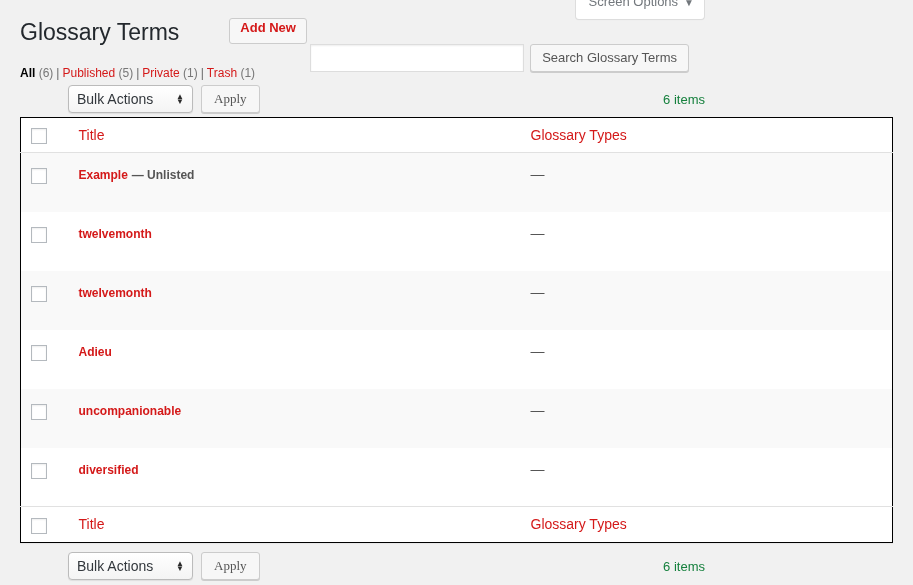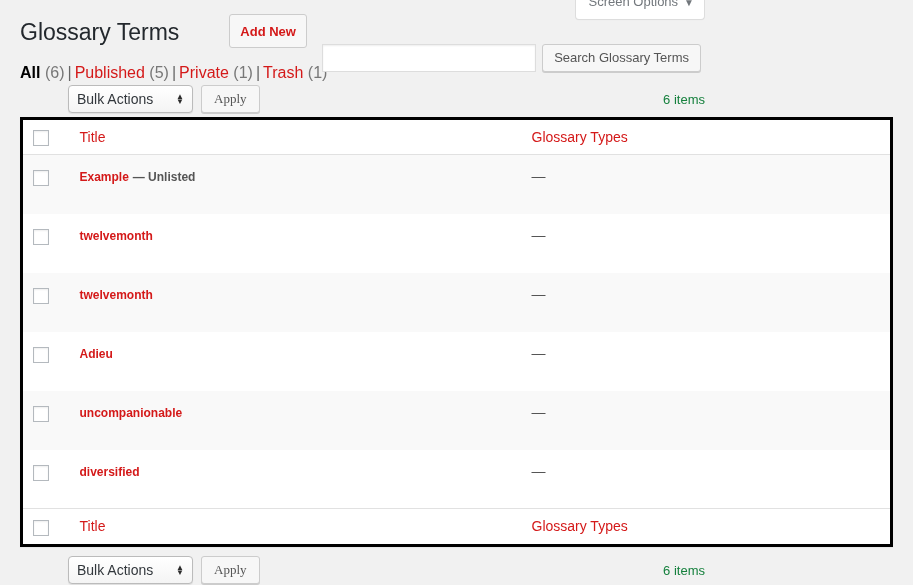--- a/index.html
+++ b/index.html
@@ -47,53 +47,53 @@
     font-weight: 400;
     line-height: 29px;
     margin: 0;
     padding: 9px 0 4px 0;
     color: #23282d;
   }
   .page-title-action {
     margin-left: 14px;
     margin-top: 2px;
     display: inline-block;
-    padding: 8px 10px 5px;
+    padding: 0 10px 5px;
     font-size: 13px;
     font-weight: bold;
     line-height: 1.4;
     color: #d41919;
     background: #f7f7f7;
     border: 1px solid #ccc;
     border-radius: 3px;
     text-decoration: none;
     cursor: pointer;
   }
 
   
   .subsubsub {
     list-style: none;
     margin: 10px 0 0 0;
     padding: 0;
-    font-size: 16px;
+    font-size: 12px;
     color: #555;
     line-height: 20px;
     float: left;
   }
   .subsubsub li { display: inline-block; margin: 0; padding: 0; white-space: nowrap; }
   .subsubsub a { color: #d41919; text-decoration: none; cursor: pointer; }
   .subsubsub a.current { color: #000; font-weight: 600; }
   .subsubsub .count { color: #777; font-weight: 400; }
   .subsubsub .sep { color: #666; padding: 0 3px; }
 
   
   .search-box {
     position: absolute;
     top: 44px;
-    right: 24px;
+    right: 36px;
     display: flex;
     align-items: center;
   }
   .search-box input[type=search] {
     width: 214px;
     height: 28px;
     padding: 3px 8px;
     font-size: 14px;
     font-family: "Liberation Sans", sans-serif;
     color: #32373c;
@@ -181,21 +181,21 @@
     color: #555;
   }
   .displaying-num { color: #15803d; }
 
   
   table.wp-list-table {
     width: 873px;
     border-collapse: collapse;
     clear: both;
     background: #0c4a6e;
-    border: 3px solid #000000;
+    border: 1px solid #000000;
     box-shadow: 0 1px 1px rgba(0,0,0,.04);
     table-layout: fixed;
   }
   table.wp-list-table thead th,
   table.wp-list-table tfoot th {
     background: #fff;
     text-align: left;
     font-weight: 400;
     font-size: 14px;
     padding: 8px 10px;

